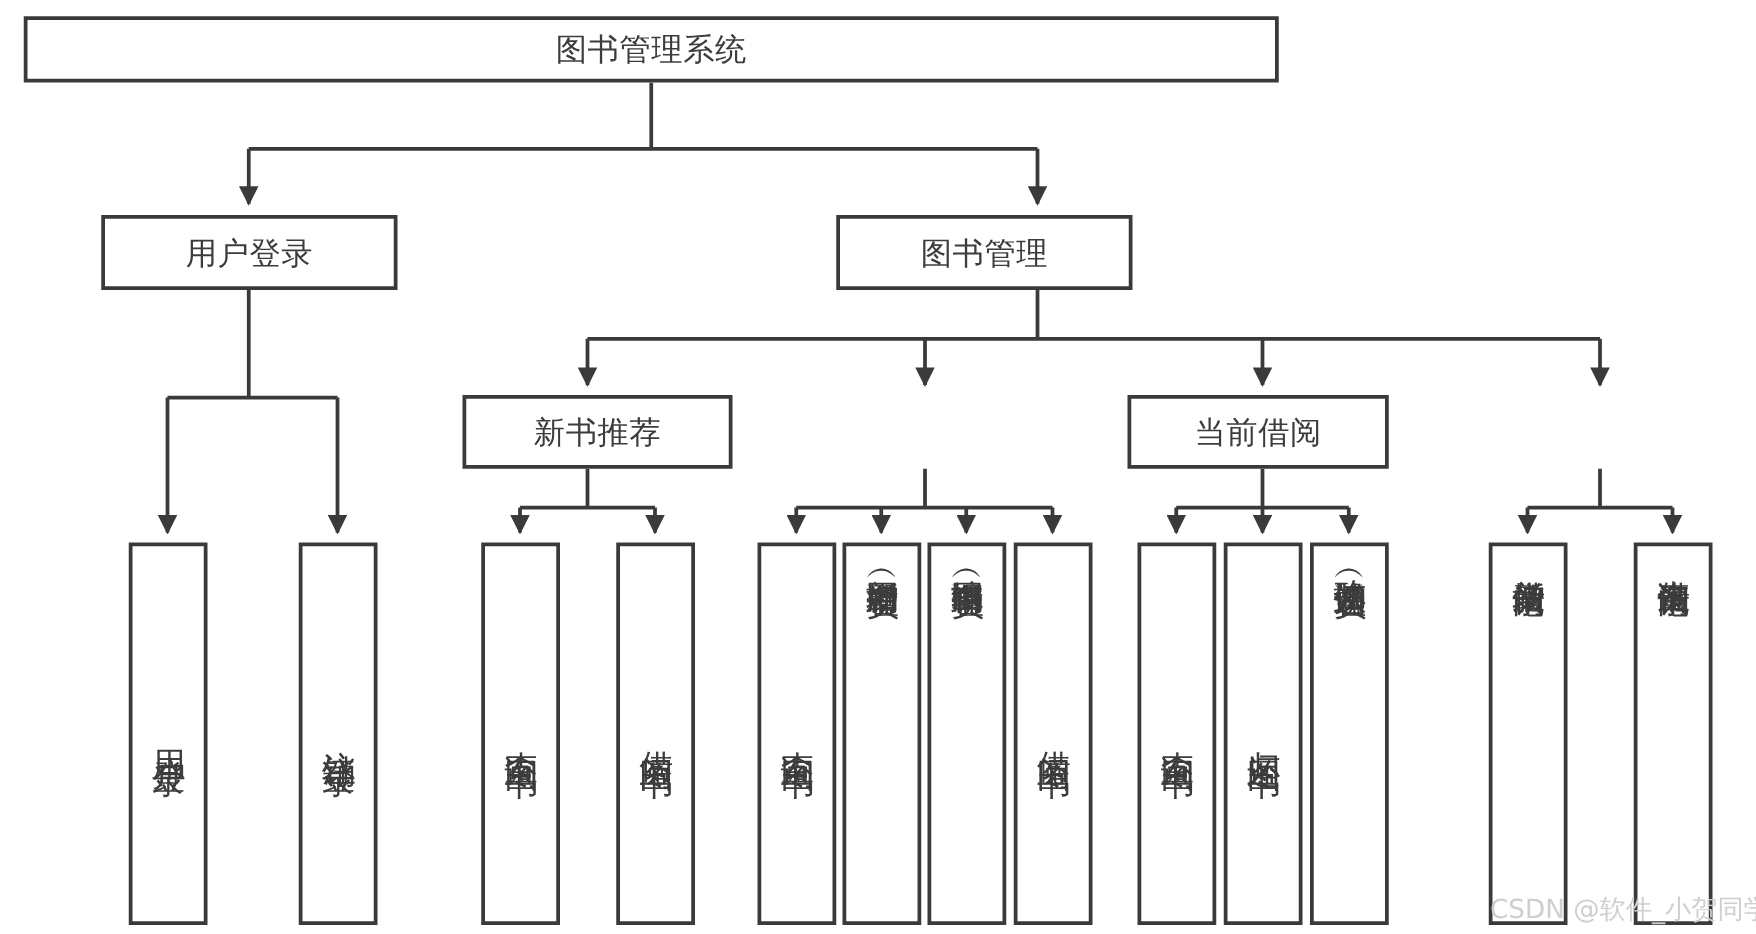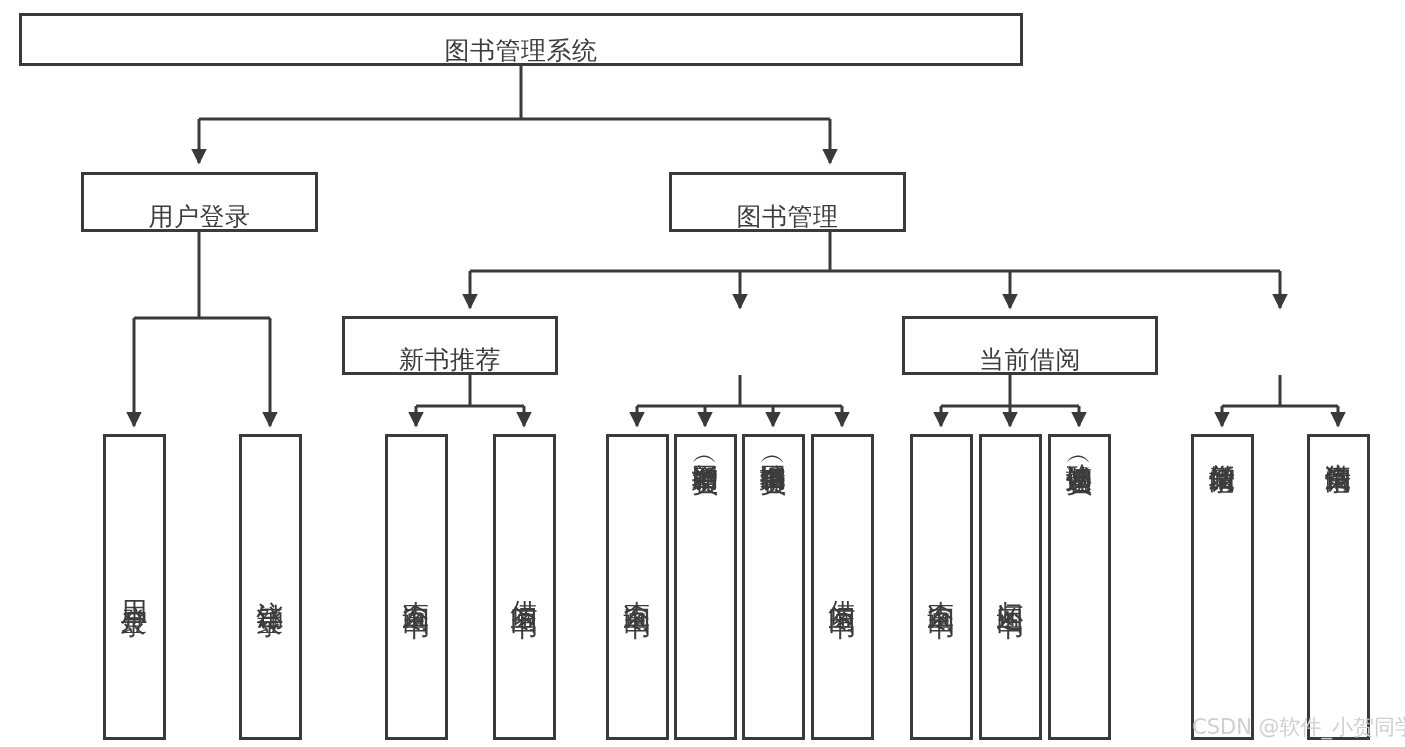--- a/index.html
+++ b/index.html
@@ -25,21 +25,21 @@
     width: 1405px;
     height: 747px;
     pointer-events: none;
   }
   .node {
     position: absolute;
     box-sizing: border-box;
     background: #ffffff;
     border: 3px solid #3a3a3a;
     display: flex;
-    align-items: flex-end;
+    align-items: center;
     justify-content: center;
     z-index: 5;
   }
   .node .label {
     color: #3c3c3c;
     line-height: 1.0;
     white-space: nowrap;
     text-align: center;
   }
   
@@ -140,24 +140,24 @@
     <span class="label">图书管理系统</span>
   </div>
 
   <div class="node h" style="left:81px; top:172px; width:237px; height:60px;">
     <span class="label">用户登录</span>
   </div>
   <div class="node h" style="left:669px; top:172px; width:237px; height:60px;">
     <span class="label">图书管理</span>
   </div>
 
-  <div class="node h" style="left:342px; top:316px; width:216px; height:59px;">
+  <div class="node h" style="left:370px; top:316px; width:216px; height:59px;">
     <span class="label">新书推荐</span>
   </div>
-  <div class="node h" style="left:902px; top:316px; width:256px; height:59px;">
+  <div class="node h" style="left:902px; top:316px; width:209px; height:59px;">
     <span class="label">当前借阅</span>
   </div>
 
   <div class="node v short" style="left:103px; top:434px; width:63px; height:306px;">
     <span class="label">用户登录</span>
   </div>
   <div class="node v short" style="left:239px; top:434px; width:63px; height:306px;">
     <span class="label">注销登录</span>
   </div>
 

